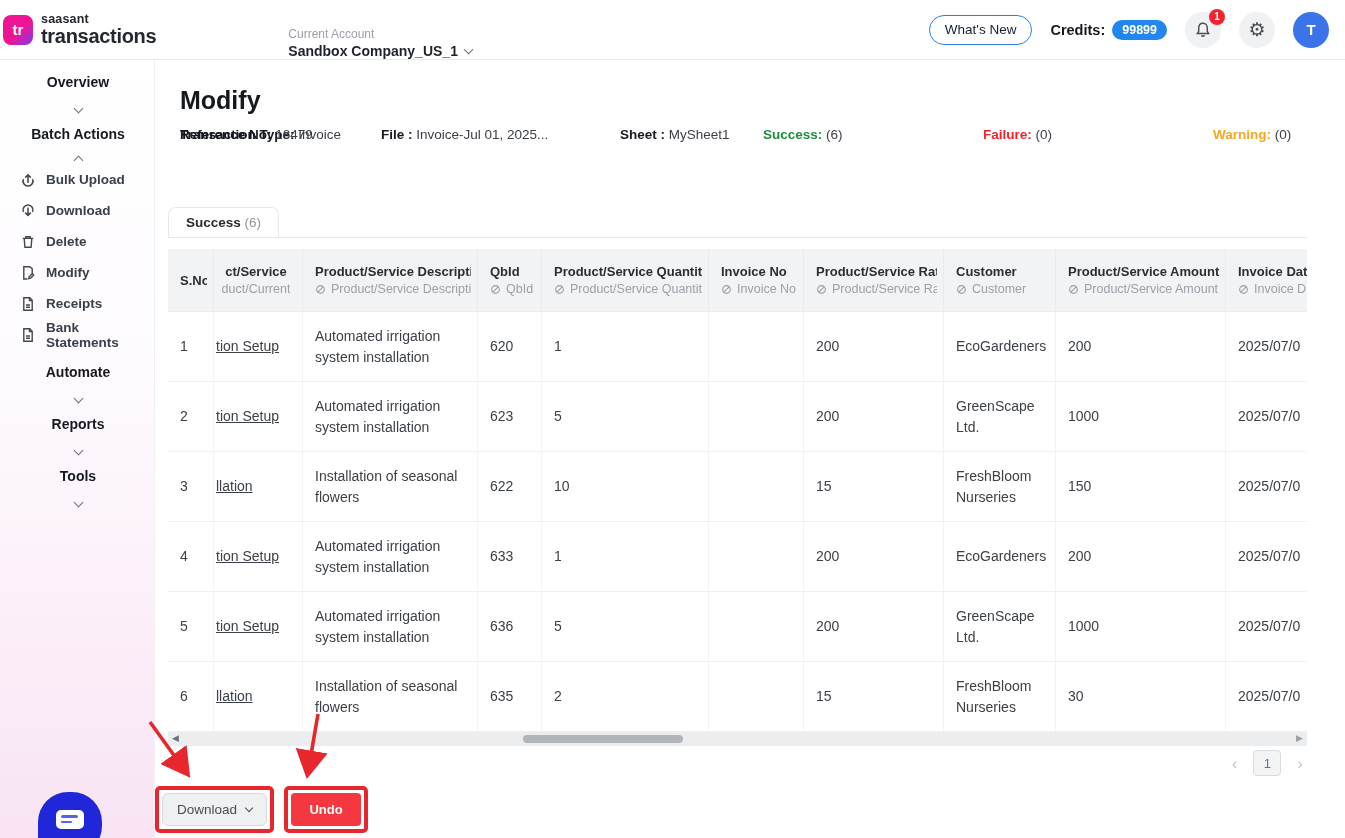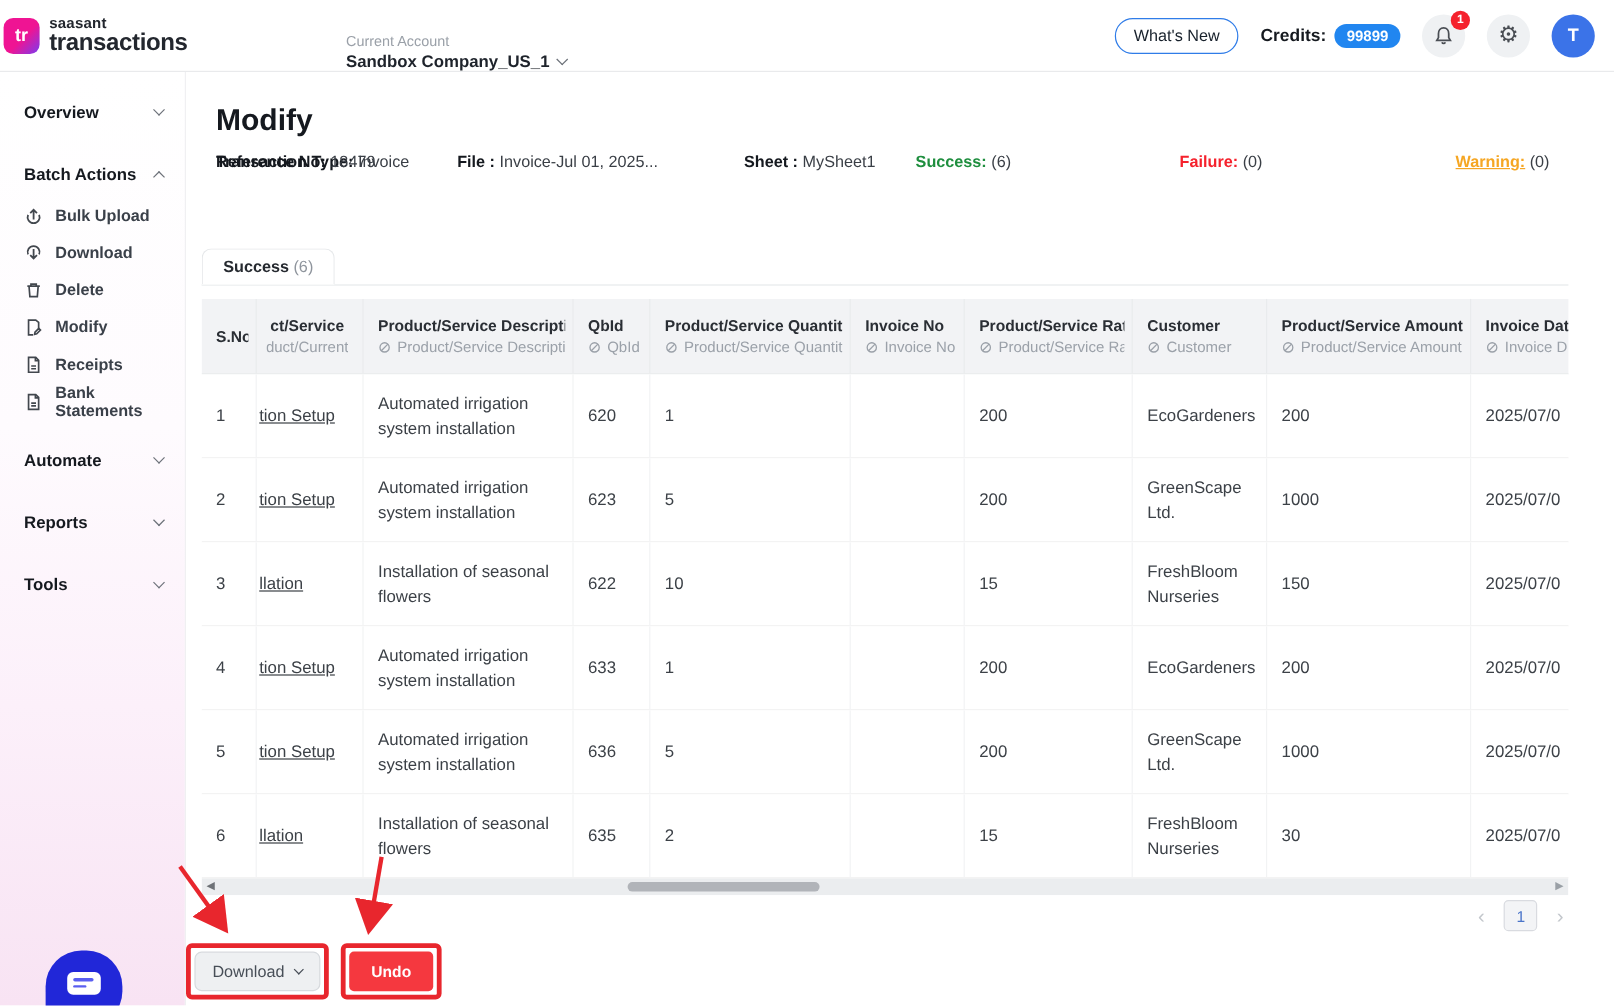--- a/index.html
+++ b/index.html
@@ -31,38 +31,38 @@
     background:#f5222d; color:#fff; font-size:10px; font-weight:700; display:flex; align-items:center; justify-content:center; padding:0 4px; }
   .avatar { width:36px; height:36px; border-radius:50%; background:#3b73e8; color:#fff;
     font-size:15px; font-weight:600; display:flex; align-items:center; justify-content:center; cursor:pointer; }
   .gear-glyph { font-size:19px; line-height:1; }
 
   
   .sidebar { position:absolute; top:60px; left:0; width:155px; height:778px;
     background:linear-gradient(180deg,#ffffff 0%,#fefbfe 38%,#fcf0fa 68%,#f8e3f3 100%);
     border-right:1px solid #f0f0f2; padding-top:14px; z-index:2; }
   .sb-item { display:flex; align-items:center; height:38px; padding:0 18px 0 20px; cursor:pointer; }
-  .sb-item.section { font-size:14px; font-weight:700; color:#15191f; justify-content:space-between; }
+  .sb-item.section { font-size:14px; font-weight:700; color:#15191f; justify-content:space-between;flex-direction:column; }
   .sb-item.section.spaced { margin-top:14px; }
   .sb-item.link { font-size:13.5px; font-weight:600; color:#3a4049; gap:10px; height:31px; }
   .sb-item.link .sb-ico { display:flex; width:16px; }
   .chev { width:7px; height:7px; border-right:1.6px solid #6b7078; border-bottom:1.6px solid #6b7078;
     transform:rotate(45deg); margin-top:-3px; }
   .chev.up { transform:rotate(-135deg); margin-top:4px; }
 
   
   .main { position:absolute; top:60px; left:155px; width:1190px; height:778px; background:#fff; }
   .page-title { margin:26px 0 0 25px; font-size:25px; font-weight:800; color:#15191f; }
   .meta { position:relative; margin-top:12px; height:44px; font-size:13.5px; }
   .meta .m-item { position:absolute; top:0; white-space:nowrap; }
   .meta b { color:#15191f; } .meta span.v { color:#3a3f46; }
   .m-type { left:25px; } .m-ref { left:25px; top:20px; }
   .m-file { left:205px;padding-left:21px; } .m-sheet { left:465px; }
   .m-success { left:608px; } .m-failure { left:828px; } .m-warning { left:1058px; }
-  .m-success b { color:#1e8e3e; } .m-failure b { color:#f5222d; } .m-warning b { color:#f5a623;text-decoration:underline; }
+  .m-success b { color:#1e8e3e; } .m-failure b { color:#f5222d; } .m-warning b { color:#f5a623; }
 
   .tab-row { margin:36px 0 0 13px; display:flex; }
   .tab { background:#fff; border:1px solid #e6e8ea; border-bottom:none; border-radius:8px 8px 0 0;
     padding:7px 17px; font-size:13.5px; font-weight:700; color:#262a30; cursor:pointer; }
   .tab .cnt { color:#8f959d; font-weight:400; }
   .tab-line { margin-left:13px; width:1139px; border-top:1px solid #e7e9eb; }
 
   
   .table-wrap { margin:11px 0 0 13px; width:1139px; overflow:hidden; }
   .t-head { display:flex; width:1188px; background:#f2f3f5; border-bottom:1px solid #e9ebed; }

